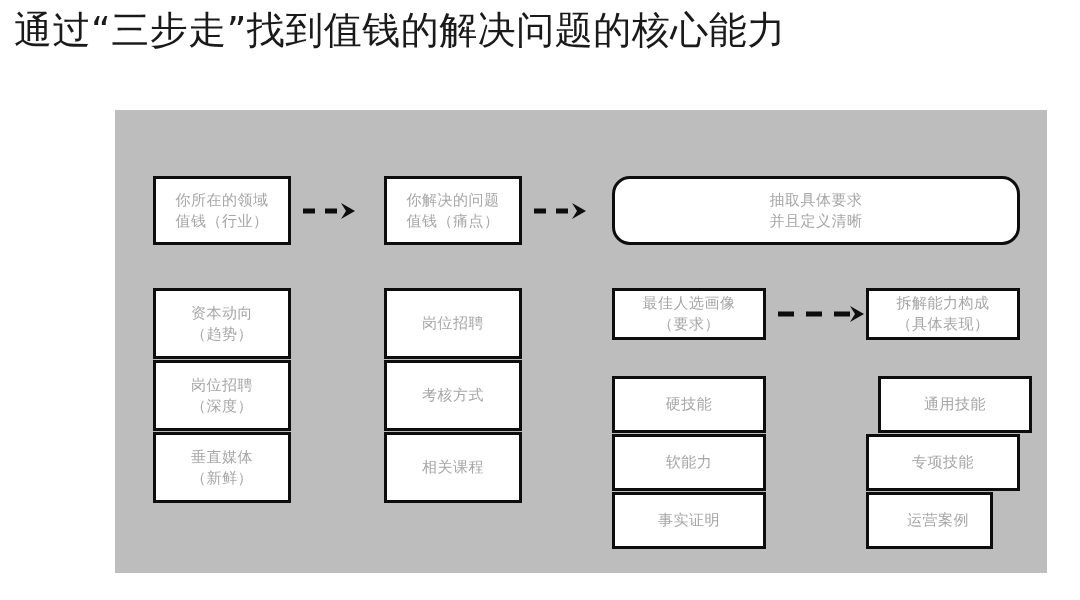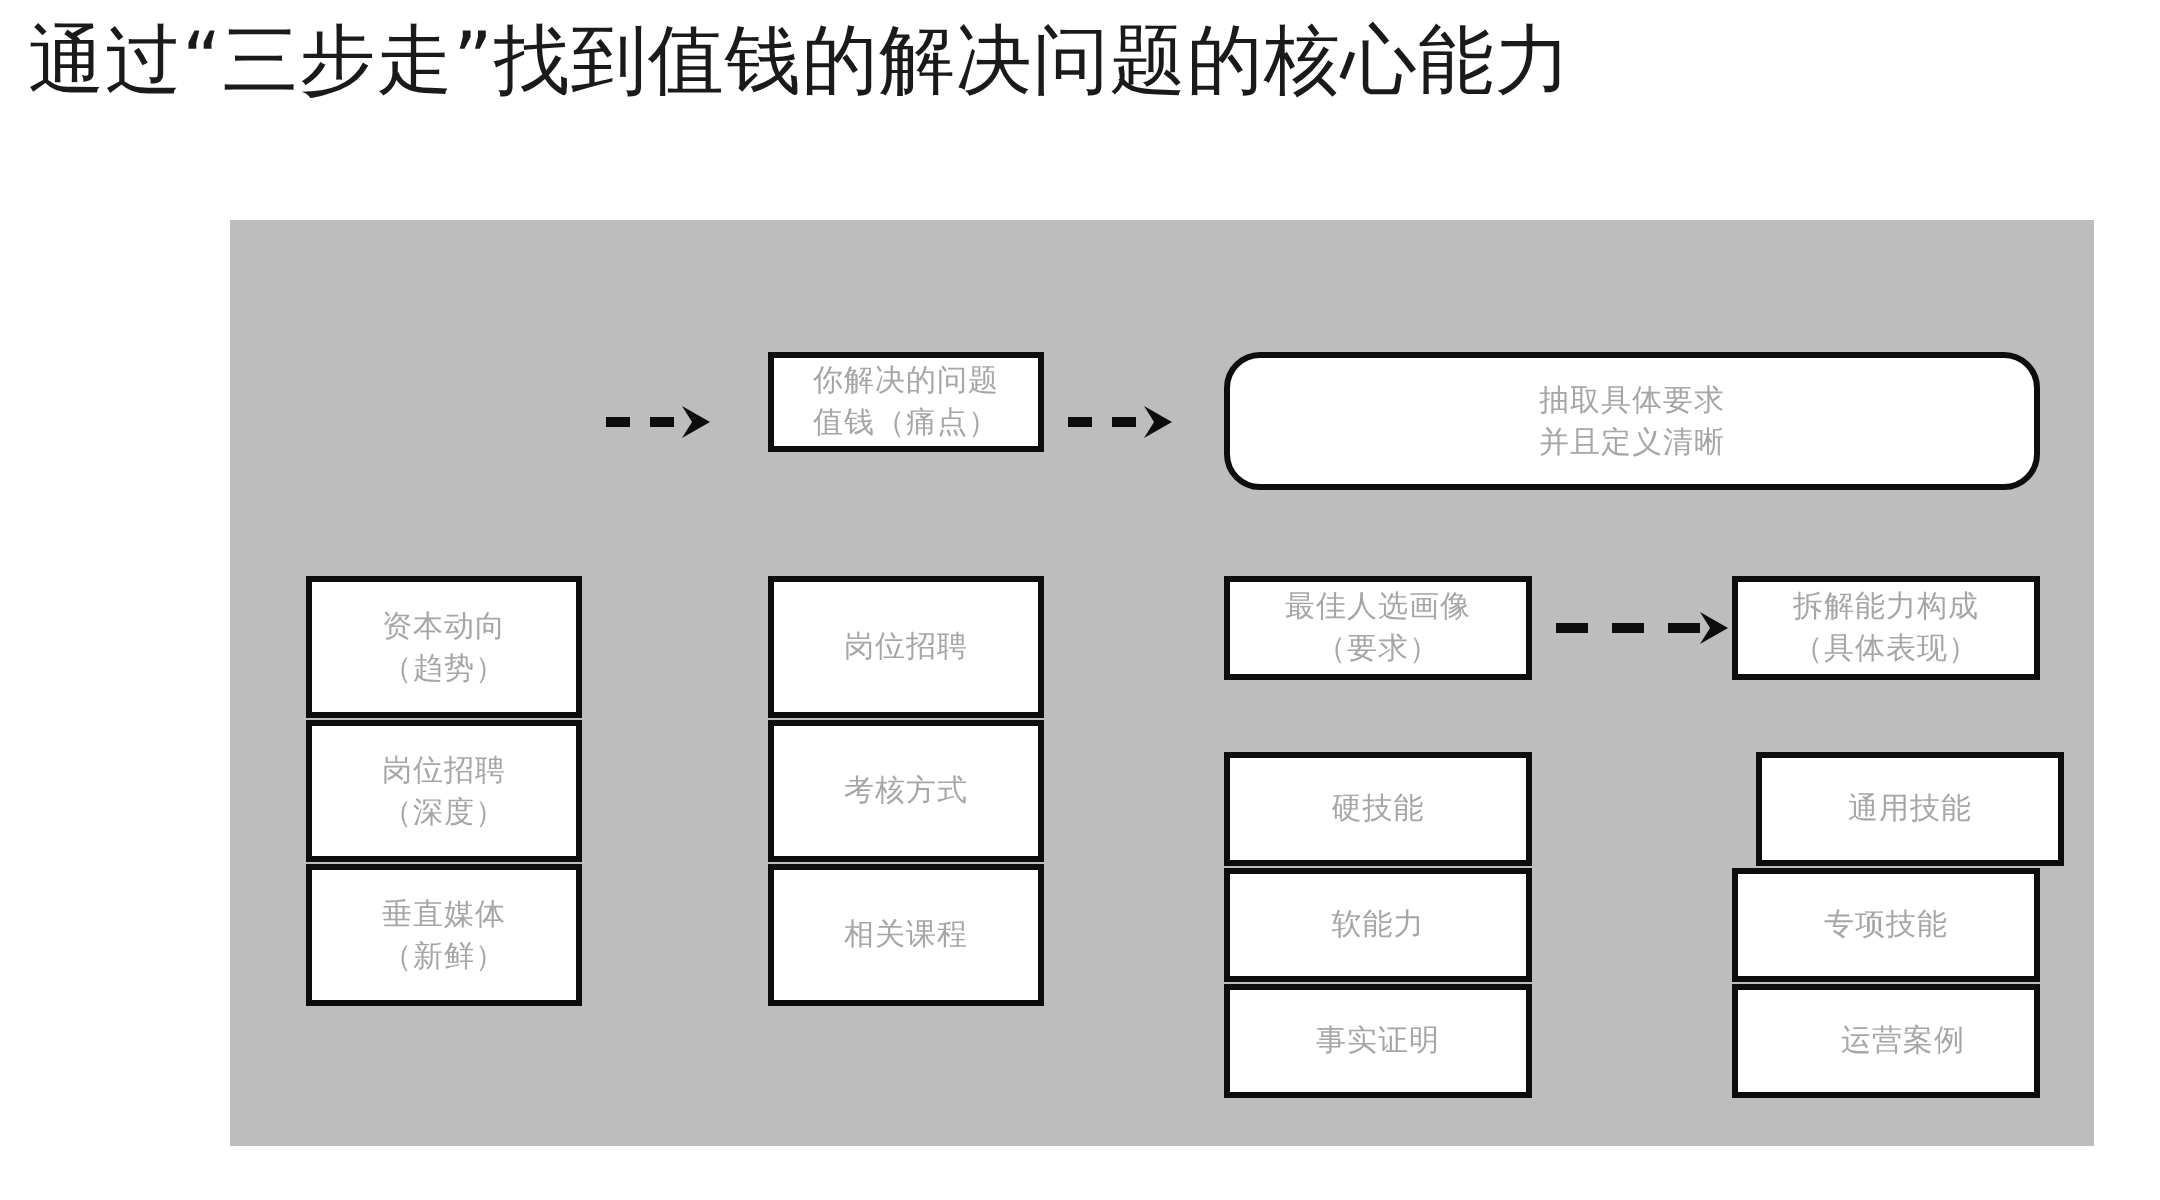--- a/index.html
+++ b/index.html
@@ -72,29 +72,31 @@
 </style>
 </head>
 <body>
 
 <div id="slide">
 
   <div id="slide-title">通过“三步走”找到值钱的解决问题的核心能力</div>
 
   <div id="diagram-panel">
 
+    <div class="node-box" style="left:38px; top:66px; width:138px; height:69px;">你所在的领域
+值钱（行业）</div>
 
     <div class="dashed-arrow" style="left:186px; top:90px; width:60px;">
       <svg width="60" height="22" viewBox="0 0 60 22">
         <line x1="2" y1="11" x2="42" y2="11" stroke="#0d0d0d" stroke-width="5" stroke-dasharray="12 10"></line>
         <path d="M40 3 L54 11 L40 19 L45 11 Z" fill="#0d0d0d"></path>
       </svg>
     </div>
 
-    <div class="node-box" style="left:269px; top:66px; width:138px; height:50px;">你解决的问题
+    <div class="node-box" style="left:269px; top:66px; width:138px; height:69px;">你解决的问题
 值钱（痛点）</div>
 
     <div class="dashed-arrow" style="left:417px; top:90px; width:60px;">
       <svg width="60" height="22" viewBox="0 0 60 22">
         <line x1="2" y1="11" x2="42" y2="11" stroke="#0d0d0d" stroke-width="5" stroke-dasharray="12 10"></line>
         <path d="M40 3 L54 11 L40 19 L45 11 Z" fill="#0d0d0d"></path>
       </svg>
     </div>
 
     <div class="node-box wide-note" style="left:497px; top:66px; width:408px; height:69px;">抽取具体要求
@@ -123,16 +125,16 @@
     <div class="node-box" style="left:269px; top:178px; width:138px; height:71px;">岗位招聘</div>
     <div class="node-box" style="left:269px; top:250px; width:138px; height:71px;">考核方式</div>
     <div class="node-box" style="left:269px; top:322px; width:138px; height:71px;">相关课程</div>
 
     <div class="node-box" style="left:497px; top:266px; width:154px; height:57px;">硬技能</div>
     <div class="node-box" style="left:497px; top:324px; width:154px; height:57px;">软能力</div>
     <div class="node-box" style="left:497px; top:382px; width:154px; height:57px;">事实证明</div>
 
     <div class="node-box" style="left:751px; top:266px; width:154px; height:57px;margin-left:12px;">通用技能</div>
     <div class="node-box" style="left:751px; top:324px; width:154px; height:57px;">专项技能</div>
-    <div class="node-box" style="left:751px; top:382px; width:154px; height:57px;padding-left:21px;">运营案例</div>
+    <div class="node-box" style="left:751px; top:382px; width:127px; height:57px;padding-left:21px;">运营案例</div>
 
   </div>
 </div>
 
 </body></html>

